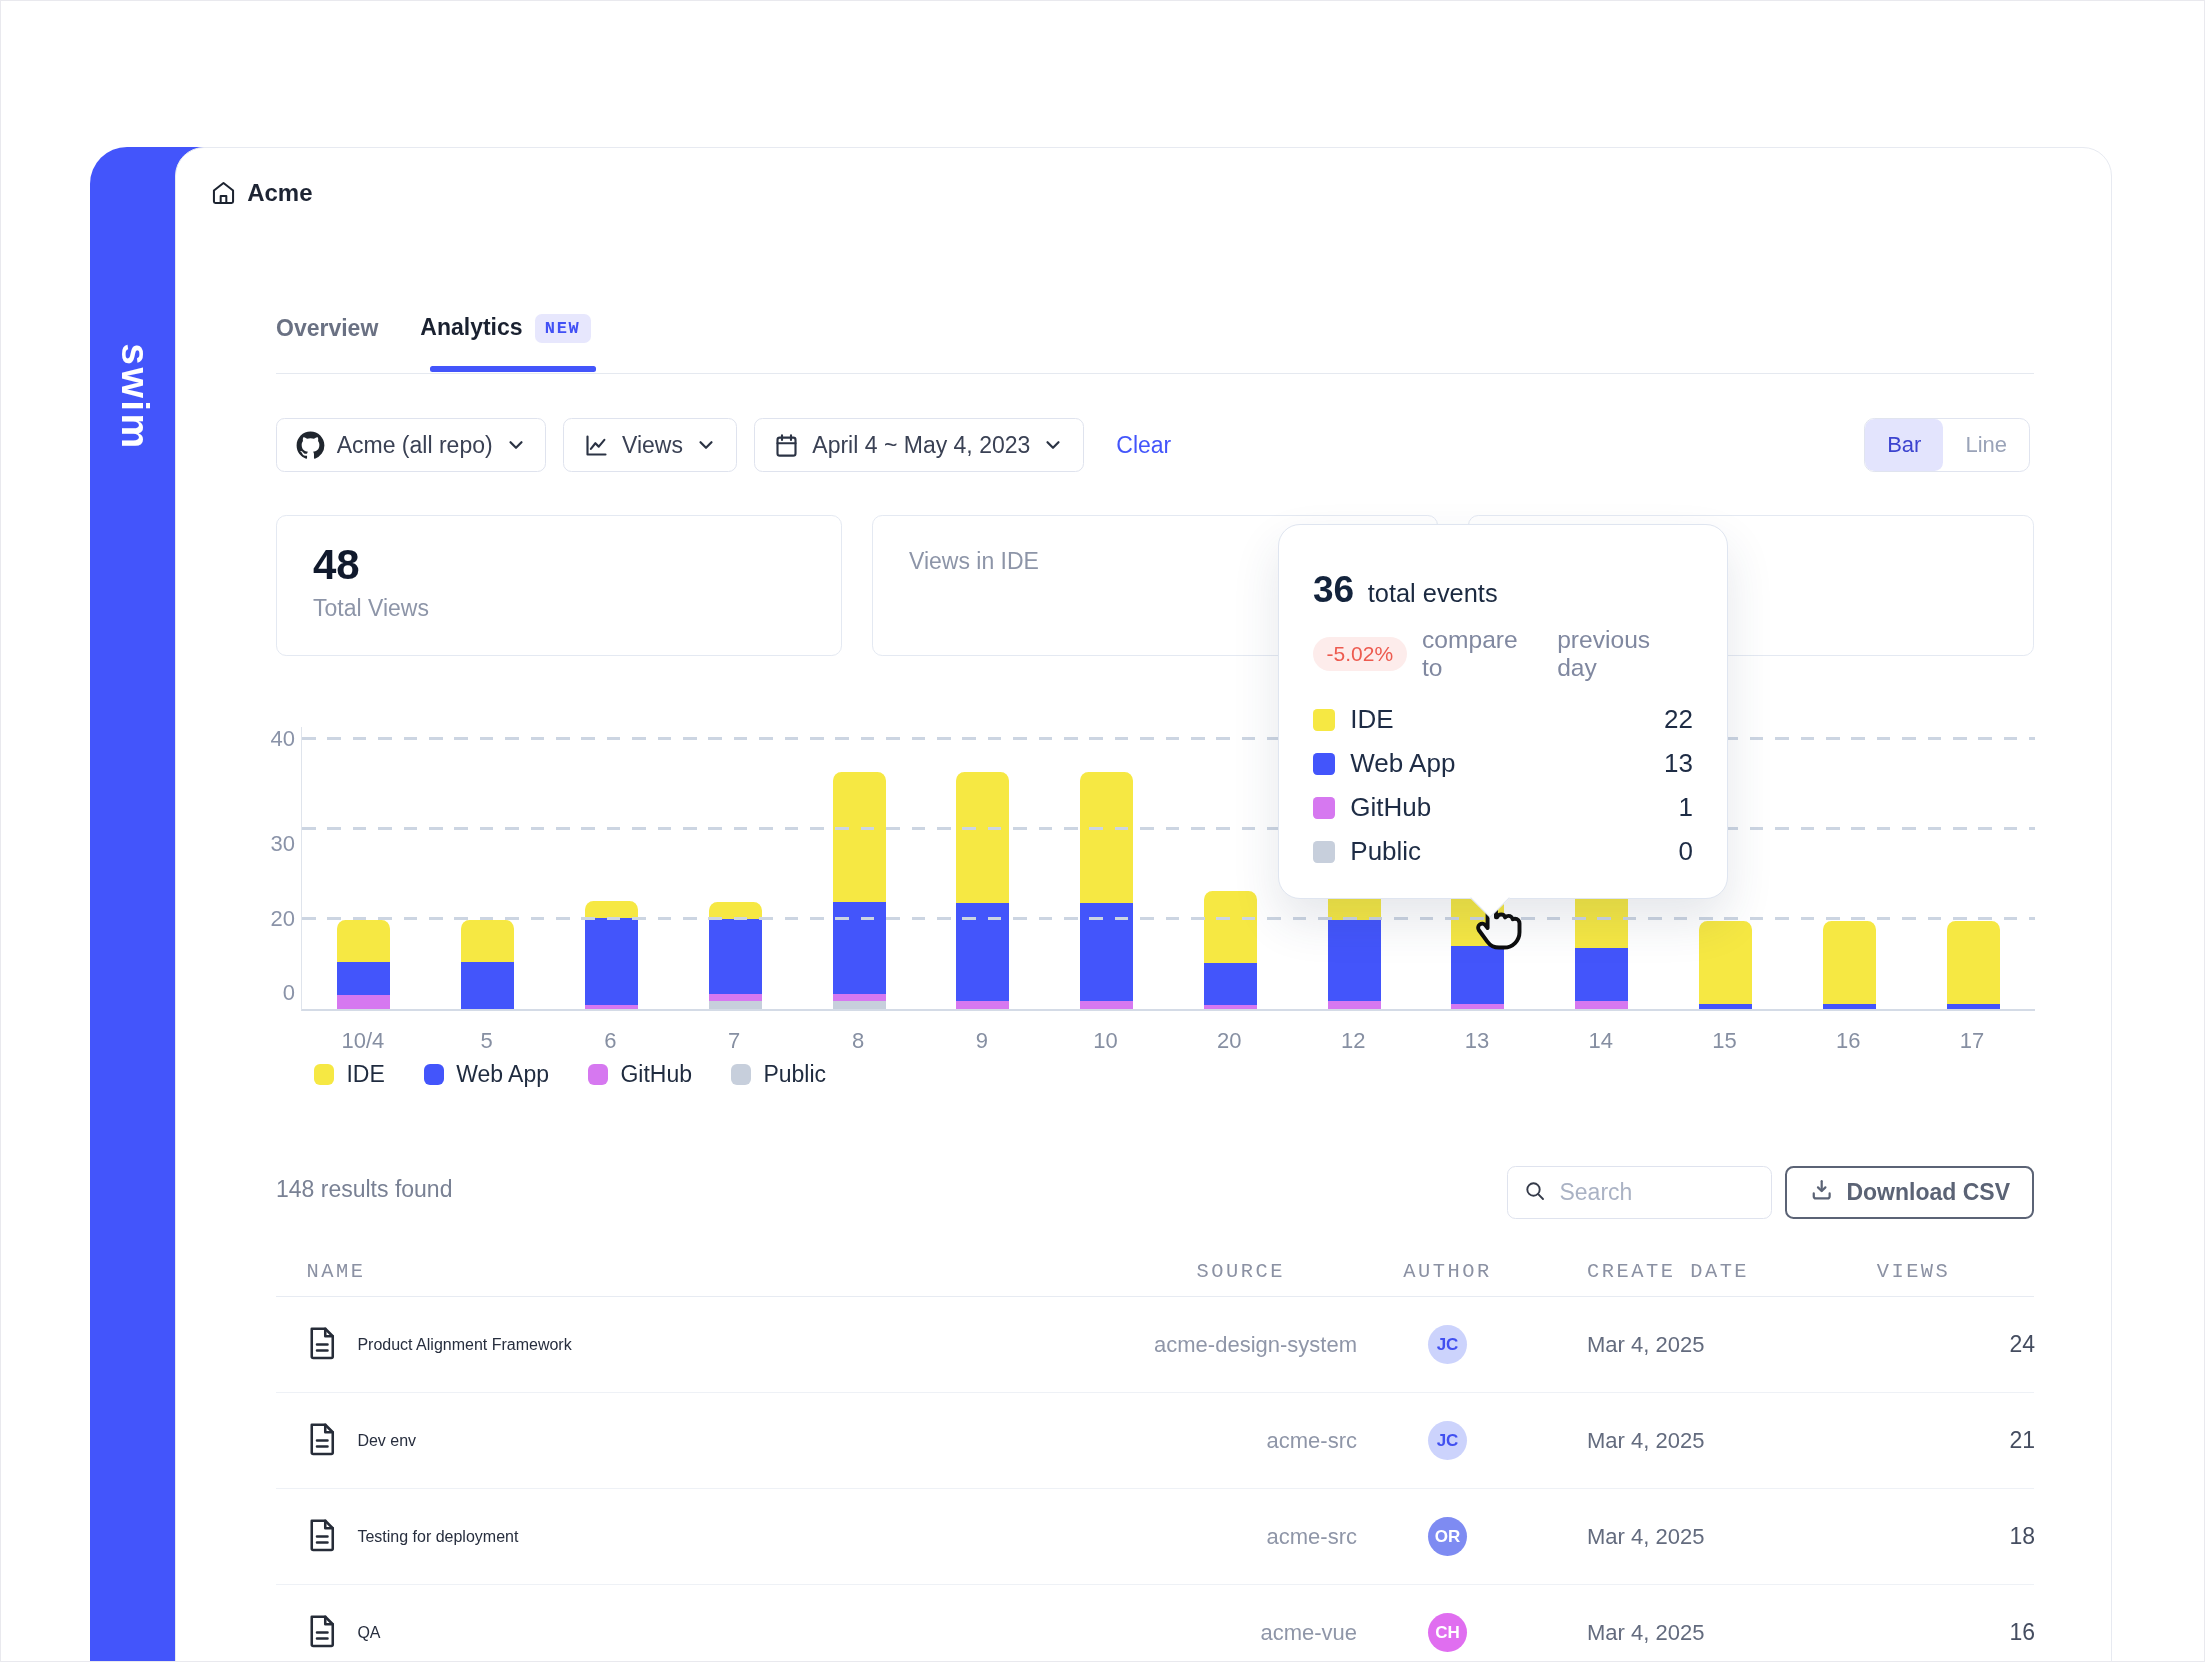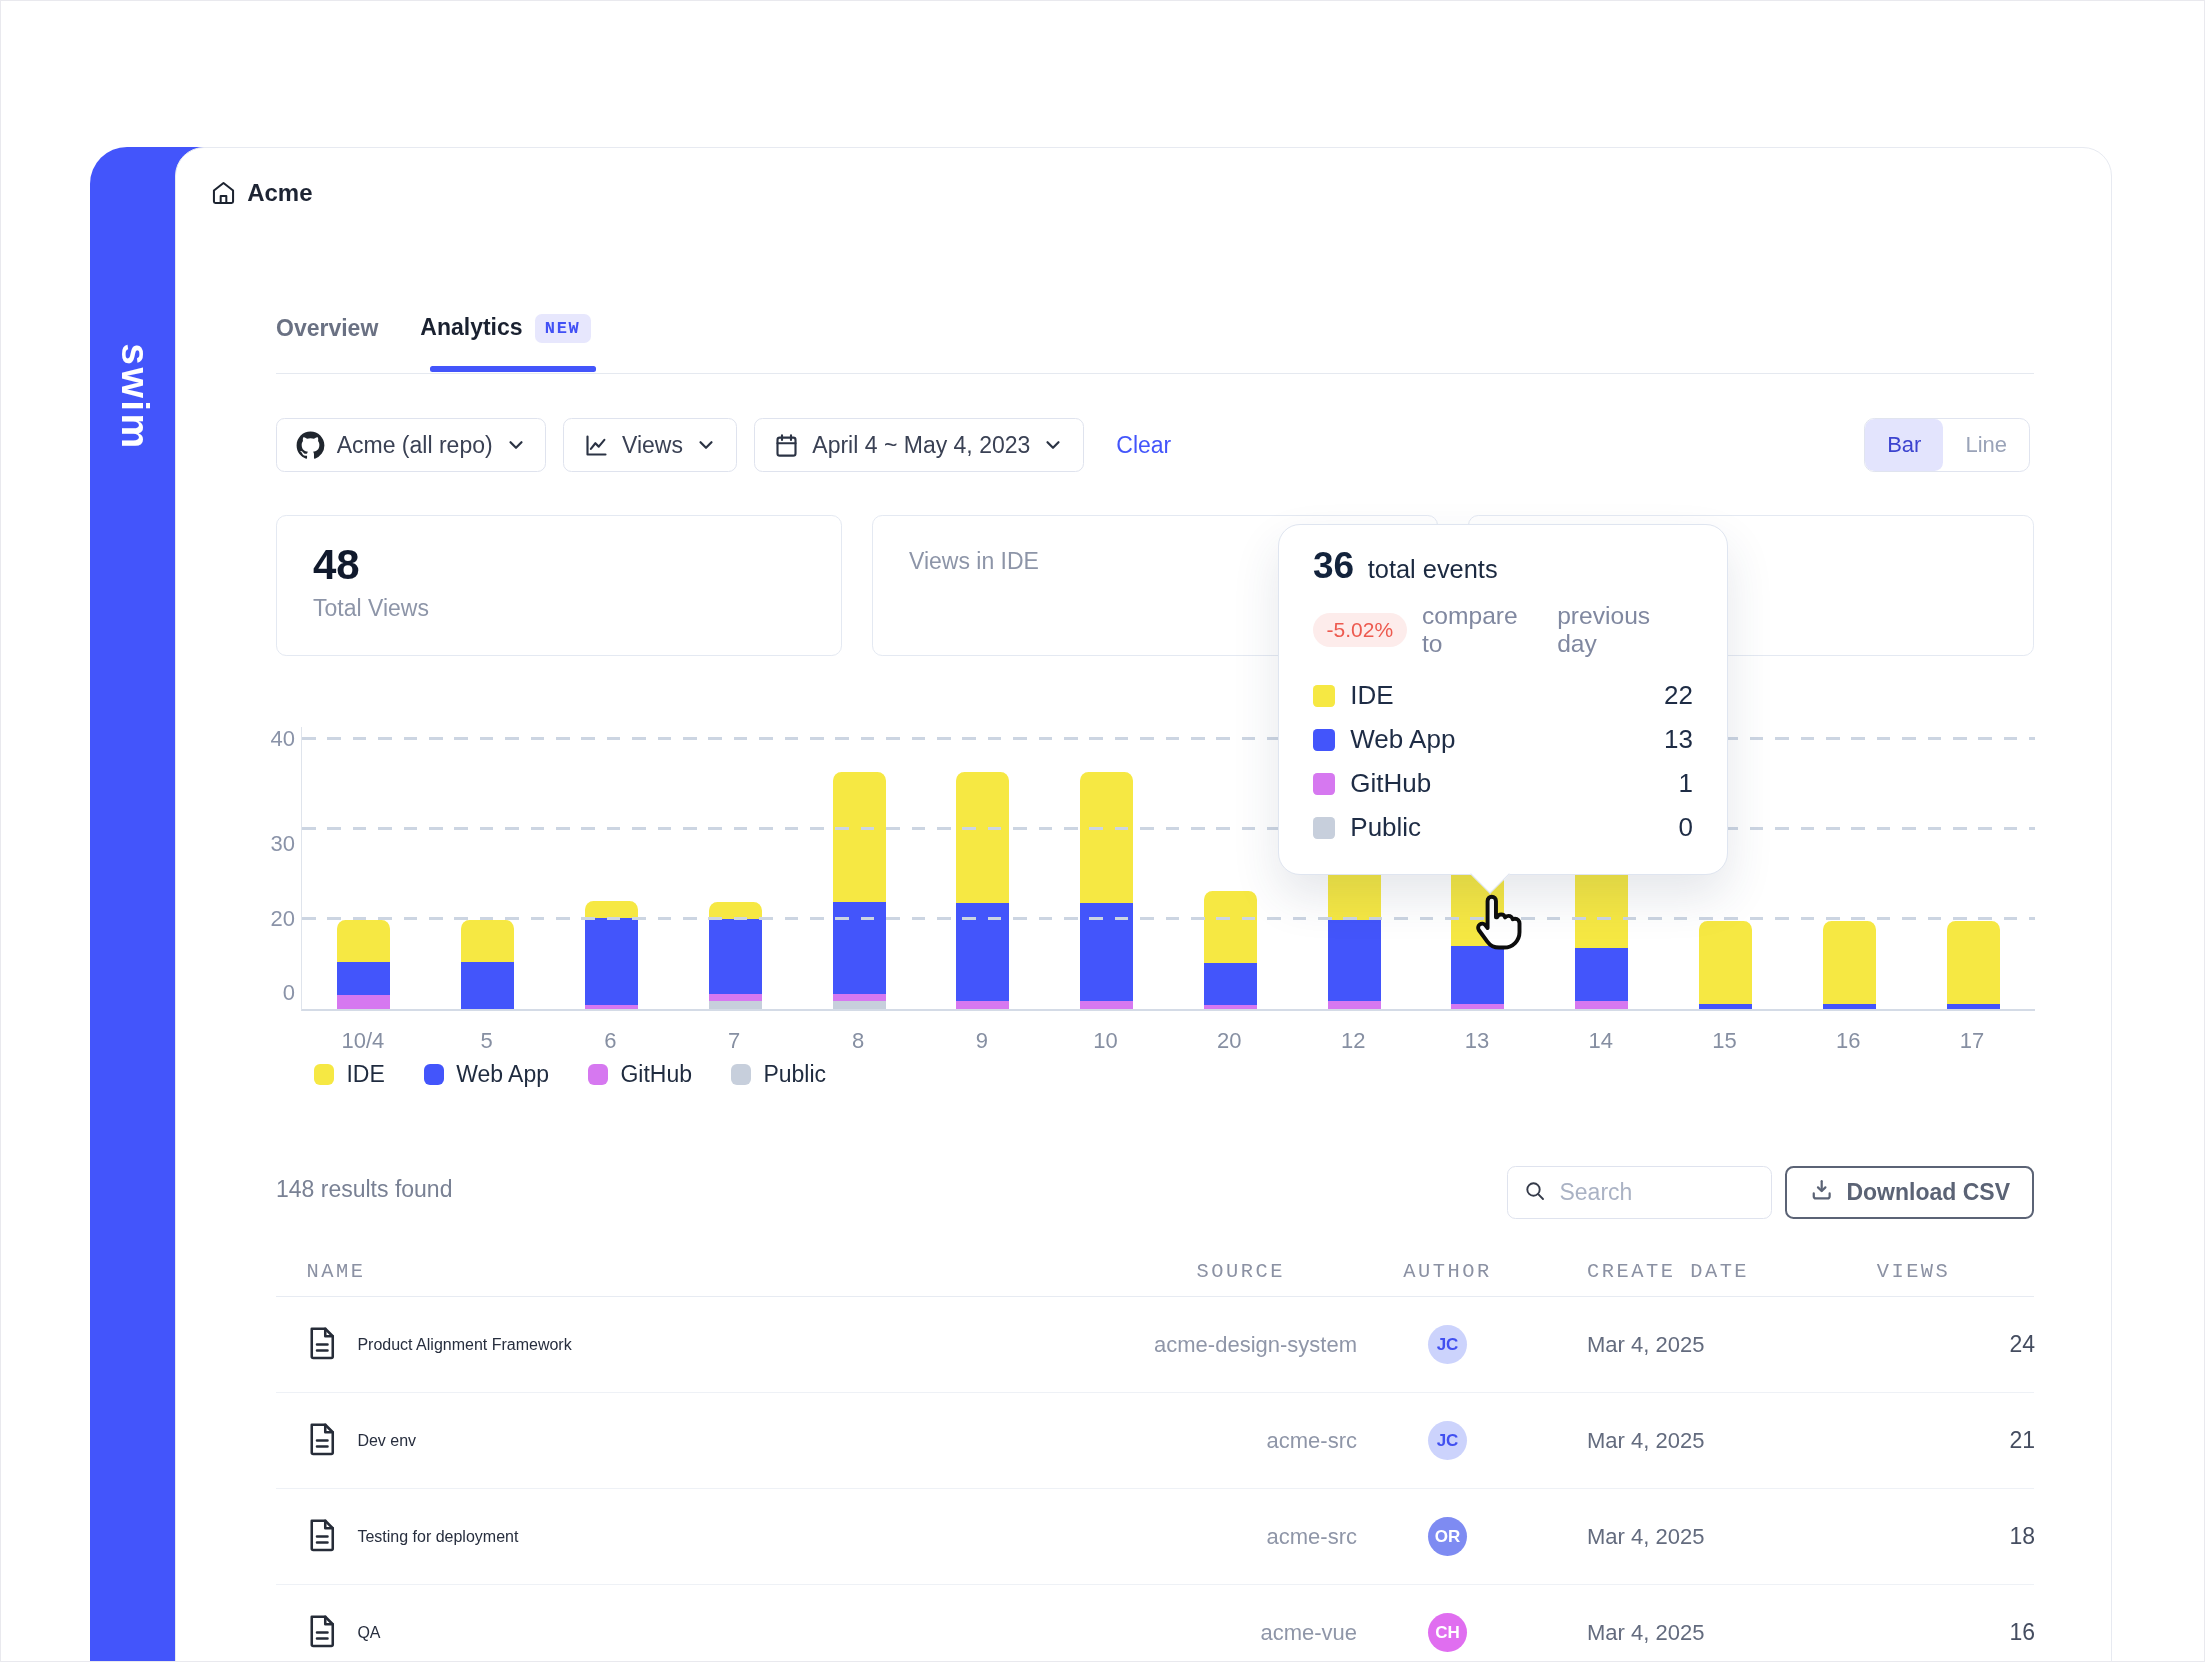--- a/index.html
+++ b/index.html
@@ -70,21 +70,21 @@
   .thead .c-views{text-align:center;}
   .trow{display:grid;grid-template-columns:727px 354px 181px 254px 243px;height:95px;align-items:center;border-bottom:1.7px solid #eef1f6;}
   .trow .name{display:flex;align-items:center;gap:20.4px;padding-left:30.5px;font-size:16px;color:#272e3e;font-weight:500;}
   .trow .src{text-align:right;font-size:22px;color:#8f96a8;}
   .trow .auth{display:flex;justify-content:center;}
   .avatar{width:39px;height:39px;border-radius:50%;display:flex;align-items:center;justify-content:center;font-size:17px;font-weight:bold;}
   .trow .date{padding-left:49px;font-size:22px;color:#636b7e;}
   .trow .views{text-align:right;font-size:23px;color:#454d60;}
 
   
-  .tooltip{position:absolute;left:1277px;top:523px;width:450px;background:#fff;border:1.7px solid #dfe5f0;border-radius:22px;box-sizing:border-box;padding:20px 34px 24px 34px;z-index:60;box-shadow:0 22px 47px rgba(45,58,90,.12);}
+  .tooltip{position:absolute;left:1277px;top:523px;width:450px;background:#fff;border:1.7px solid #dfe5f0;border-radius:22px;box-sizing:border-box;padding:44px 34px 24px 34px;z-index:60;box-shadow:0 22px 47px rgba(45,58,90,.12);}
   .tt-line1{display:flex;align-items:baseline;gap:13.6px;}
   .tt-total{font-size:37px;font-weight:800;color:#13233c;}
   .tt-tlabel{font-size:25.4px;color:#1b2940;}
   .tt-line2{display:flex;align-items:center;gap:15.3px;margin-top:15.3px;}
   .tt-pill{background:#fdeceb;color:#ed5a4f;font-size:21px;padding:5.1px 13.6px;border-radius:847px;}
   .tt-cmp{font-size:24.6px;color:#8088a0;}
   .tt-rows{margin-top:15.3px;}
   .tt-row{display:flex;align-items:center;gap:15.3px;height:44px;font-size:26px;color:#1e2c45;}
   .tt-row .sw{width:22px;height:22px;border-radius:4.2px;flex:none;}
   .tt-row .v{margin-left:auto;}

